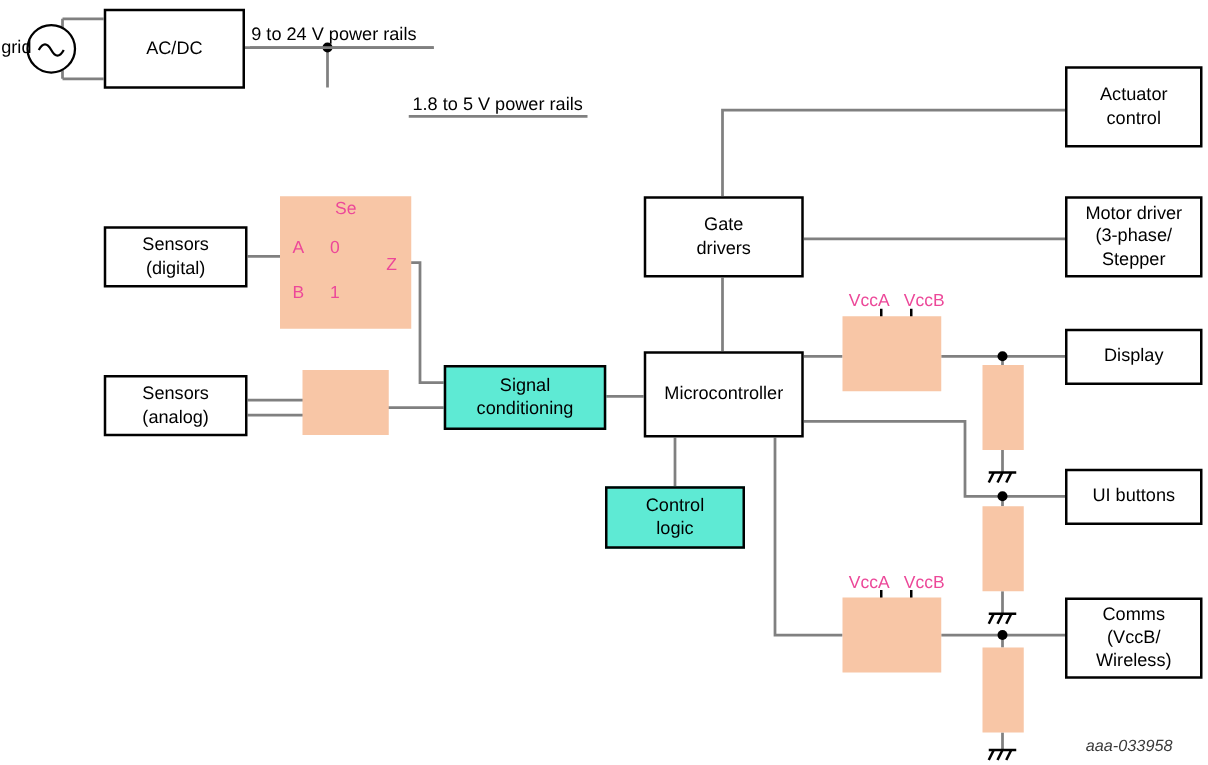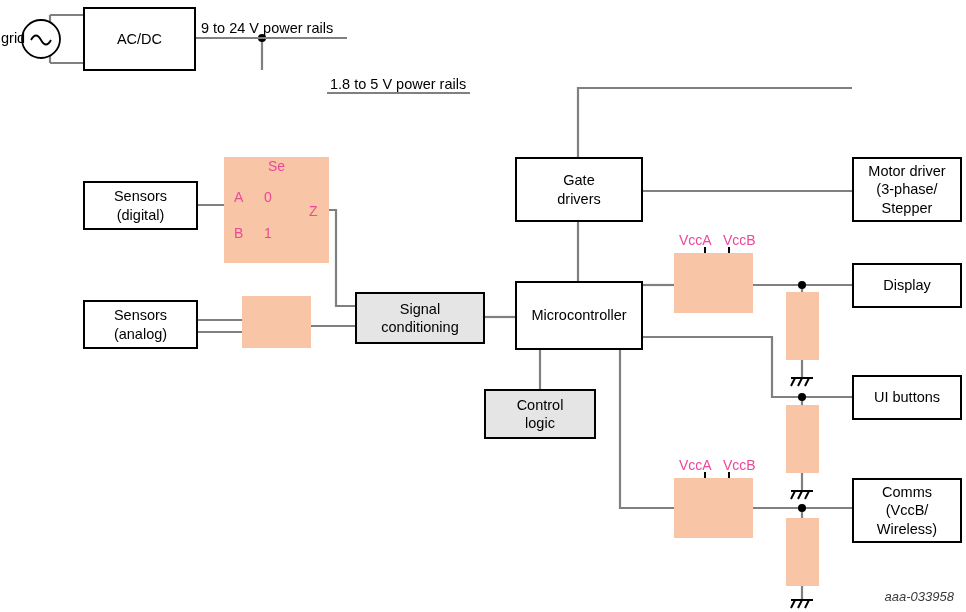--- a/index.html
+++ b/index.html
@@ -33,21 +33,21 @@
     display: flex;
     align-items: center;
     justify-content: center;
     text-align: center;
     font-size: 14.5px;
     line-height: 1.25;
     color: #000000;
     z-index: 3;
   }
   .block.hl {
-    background: #e5e5e5;
+    background: #5eead4;
   }
   .panel {
     position: absolute;
     background: #f8c6a6;
     border: none;
     z-index: 1;
   }
   .lbl {
     position: absolute;
     font-size: 14.5px;
@@ -60,21 +60,21 @@
     font-size: 14px;
     color: #ec4899;
     white-space: nowrap;
     z-index: 5;
   }
   .watermark {
     position: absolute;
     font-style: italic;
     font-size: 13px;
     color: #3a3a3a;
-    right: 12px;
+    right: 28px;
     bottom: 8px;
     z-index: 6;
   }
 </style>
 </head>
 <body>
 
 <div id="diagram-root">
 
   <div class="panel" style="left:224px; top:157px; width:105px; height:106px;"></div>
@@ -252,20 +252,24 @@
 
   <div class="block" style="left:515px; top:281px; width:128px; height:69px;">
     <span>Microcontroller</span>
   </div>
 
   <div class="block hl" style="left:484px; top:389px; width:112px; height:50px; flex-direction:column;">
     <span>Control</span>
     <span>logic</span>
   </div>
 
+  <div class="block" style="left:852px; top:53px; width:110px; height:65px; flex-direction:column;">
+    <span>Actuator</span>
+    <span>control</span>
+  </div>
 
   <div class="block" style="left:852px; top:157px; width:110px; height:65px; flex-direction:column;">
     <span>Motor driver</span>
     <span>(3-phase/</span>
     <span>Stepper</span>
   </div>
 
   <div class="block" style="left:852px; top:263px; width:110px; height:45px;">
     <span>Display</span>
   </div>

